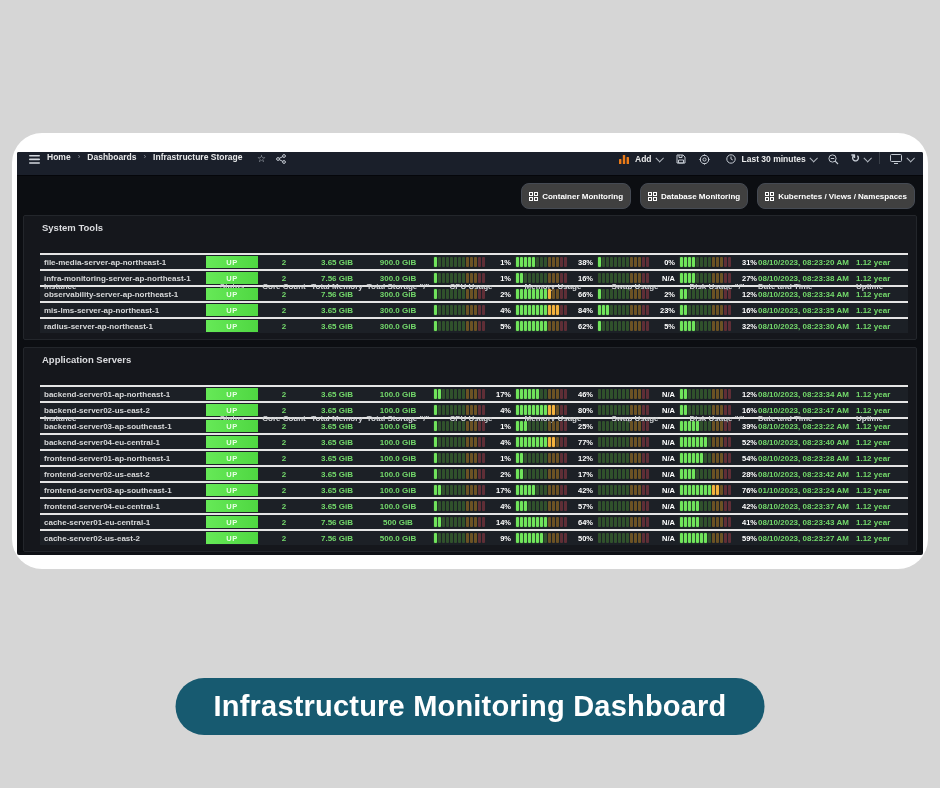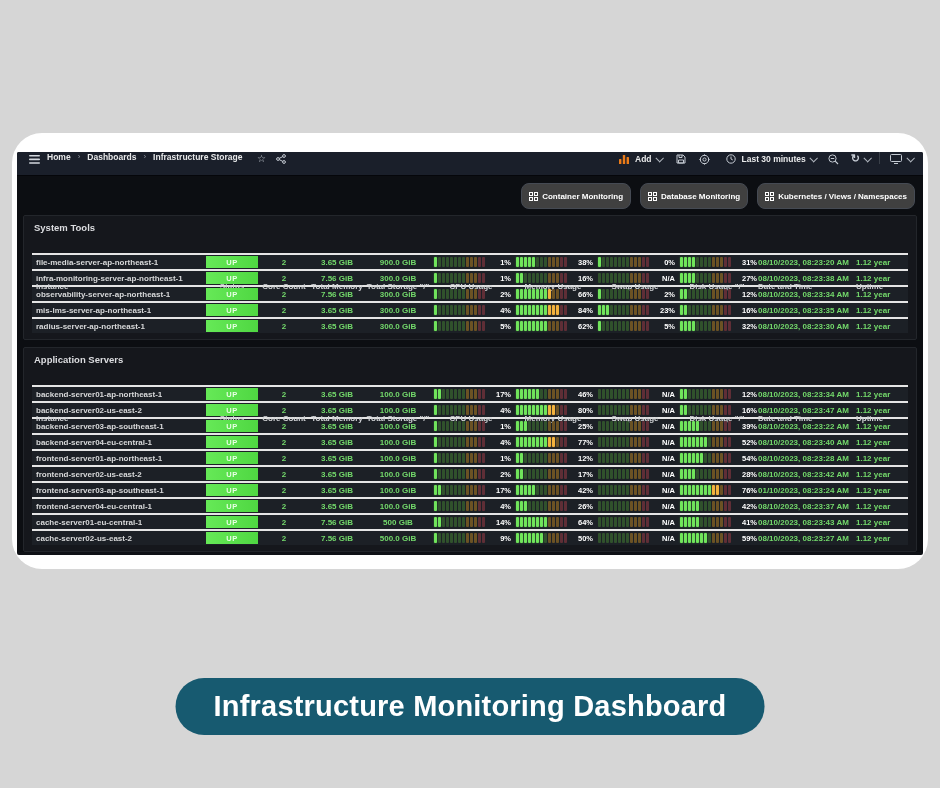--- a/index.html
+++ b/index.html
@@ -50,21 +50,21 @@
     display: flex; align-items: center; gap: 4px;
     background: #404040; border: 1px solid #454a53; border-radius: 8px;
     padding: 3px 7px; cursor: pointer;
   }
   .quick-btn span.lbl { color: #ffffff; font-size: 8px; font-weight: bold; white-space: nowrap; }
 
   
   .panels { padding: 0 6px; background:#0c0e12; }
   .panel {
     background: #15171c; border: 1px solid #23262b; border-radius: 2px;
-    margin-bottom: 7px; padding: 4px 8px 6px 8px;
+    margin-bottom: 7px; padding: 4px 8px 6px 16px;
   }
   .panel-title { color: #dcdde0; font-size: 9.5px; font-weight: bold; padding: 2px 0 5px 2px; }
 
   .tbl-header, .tbl-row {
     display: grid;
     grid-template-columns: minmax(0,1fr) 56px 48px 58px 64px 82px 82px 82px 82px 98px 52px;
     align-items: center;
   }
   .tbl-header { height: 15px; }
   .tbl-header .hcell { color: #d0d2d5; font-size: 8px; font-weight: bold; white-space: nowrap; margin-top: 44px; }
@@ -1302,21 +1302,21 @@
                 <span class="gcell g"></span>
                 <span class="gcell g"></span>
                 <span class="gcell g"></span>
                 <span class="gcell g"></span>
                 <span class="gcell o"></span>
                 <span class="gcell o"></span>
                 <span class="gcell o"></span>
                 <span class="gcell r"></span>
                 <span class="gcell r"></span>
               </div>
-              <span class="pct">26%</span>
+              <span class="pct">57%</span>
             </div>
             <div class="gaugewrap">
               <div class="gauge">
                 <span class="gcell g"></span>
                 <span class="gcell g"></span>
                 <span class="gcell g"></span>
                 <span class="gcell g"></span>
                 <span class="gcell g"></span>
                 <span class="gcell g"></span>
                 <span class="gcell g"></span>

